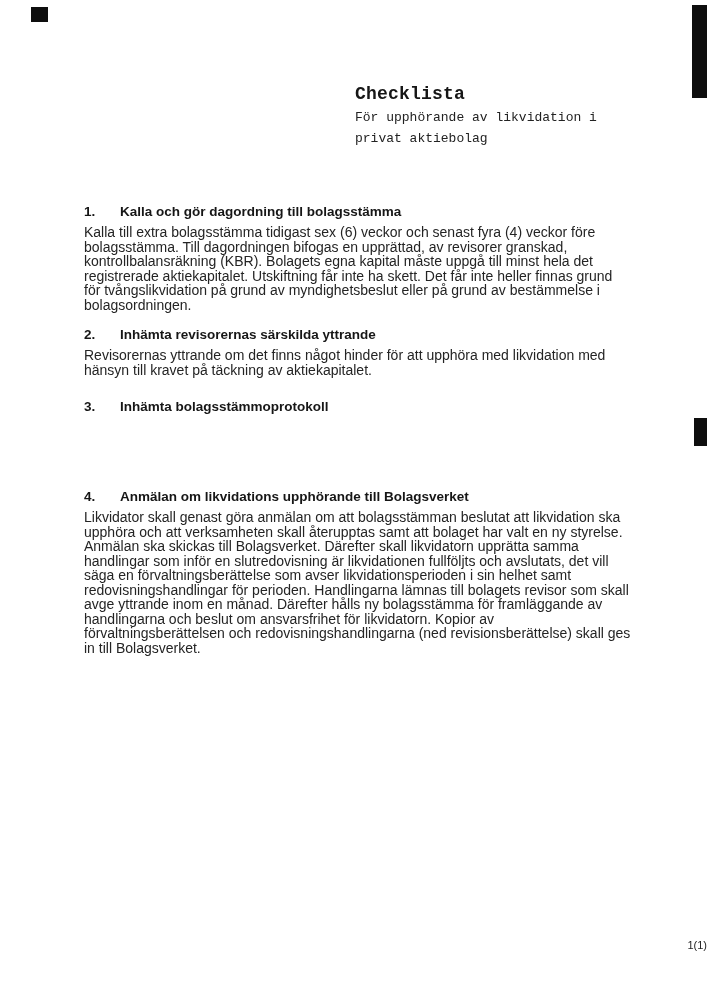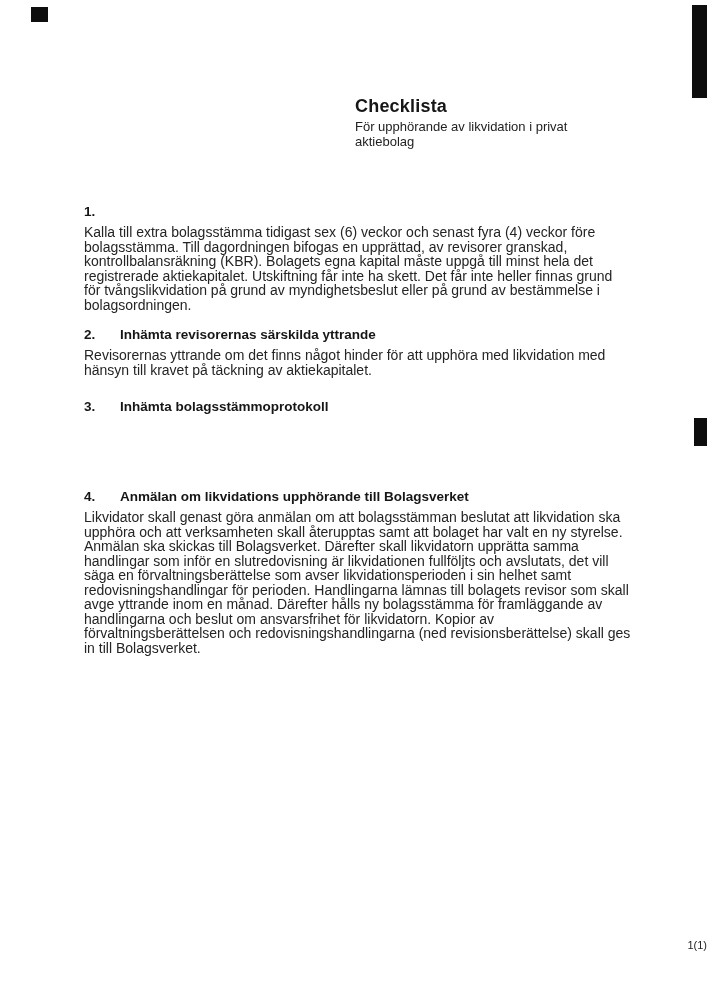--- a/index.html
+++ b/index.html
@@ -14,34 +14,35 @@
     background: #ffffff;
     font-family: "Liberation Sans", sans-serif;
     color: #1e1e1e;
     overflow: hidden;
   }
 
   
   .doc-header {
     position: absolute;
     left: 355px;
-    top: 96px;
+    top: 84px;
     width: 260px;
+    font-family: Liberation Mono, monospace;
   }
   .doc-title {
     font-size: 18px;
     font-weight: bold;
     color: #161616;
     line-height: 21px;
     letter-spacing: 0.2px;
   }
   .doc-subtitle {
     margin-top: 2px;
     font-size: 13px;
-    line-height: 15px;
+    line-height: 21px;
     color: #222222;
     width: 250px;
   }
 
   
   .section {
     position: absolute;
     left: 84px;
     width: 548px;
   }
@@ -98,20 +99,21 @@
   <div class="scan-artifact" id="artifact-mid-right"></div>
 
   <div class="doc-header">
     <div class="doc-title">Checklista</div>
     <div class="doc-subtitle">För upphörande av likvidation i privat aktiebolag</div>
   </div>
 
   <div class="section" id="section-1">
     <div class="section-heading">
       <span class="section-number">1.</span>
+      <span class="section-heading-text">Kalla och gör dagordning till bolagsstämma</span>
     </div>
     <div class="section-body">Kalla till extra bolagsstämma tidigast sex (6) veckor och senast fyra (4) veckor före bolagsstämma. Till dagordningen bifogas en upprättad, av revisorer granskad, kontrollbalansräkning (KBR). Bolagets egna kapital måste uppgå till minst hela det registrerade aktiekapitalet. Utskiftning får inte ha skett. Det får inte heller finnas grund för tvångslikvidation på grund av myndighetsbeslut eller på grund av bestämmelse i bolagsordningen.</div>
   </div>
 
   <div class="section" id="section-2">
     <div class="section-heading">
       <span class="section-number">2.</span>
       <span class="section-heading-text">Inhämta revisorernas särskilda yttrande</span>
     </div>
     <div class="section-body">Revisorernas yttrande om det finns något hinder för att upphöra med likvidation med hänsyn till kravet på täckning av aktiekapitalet.</div>

